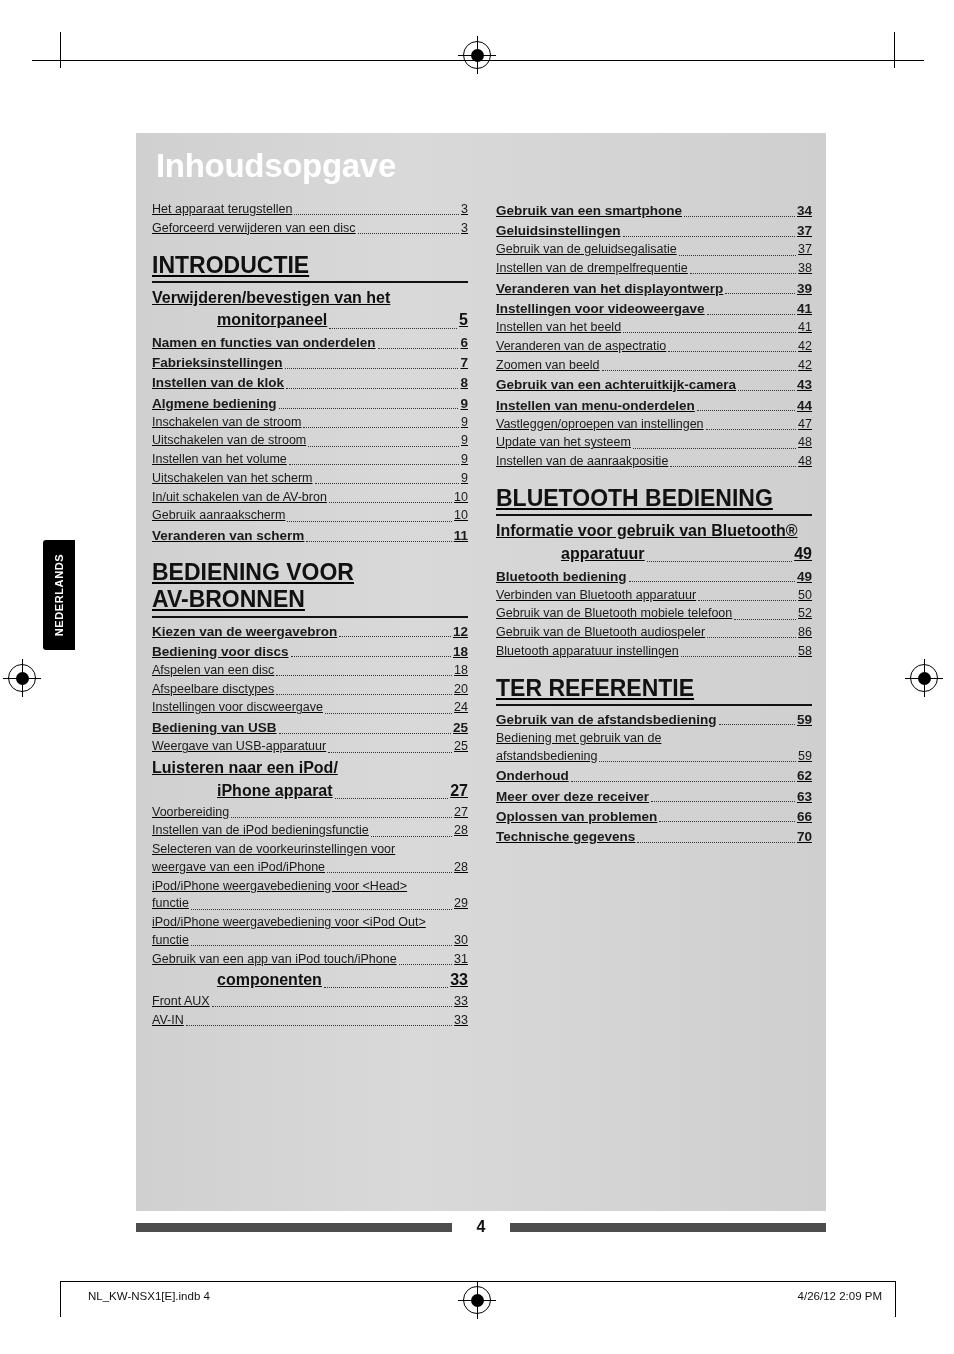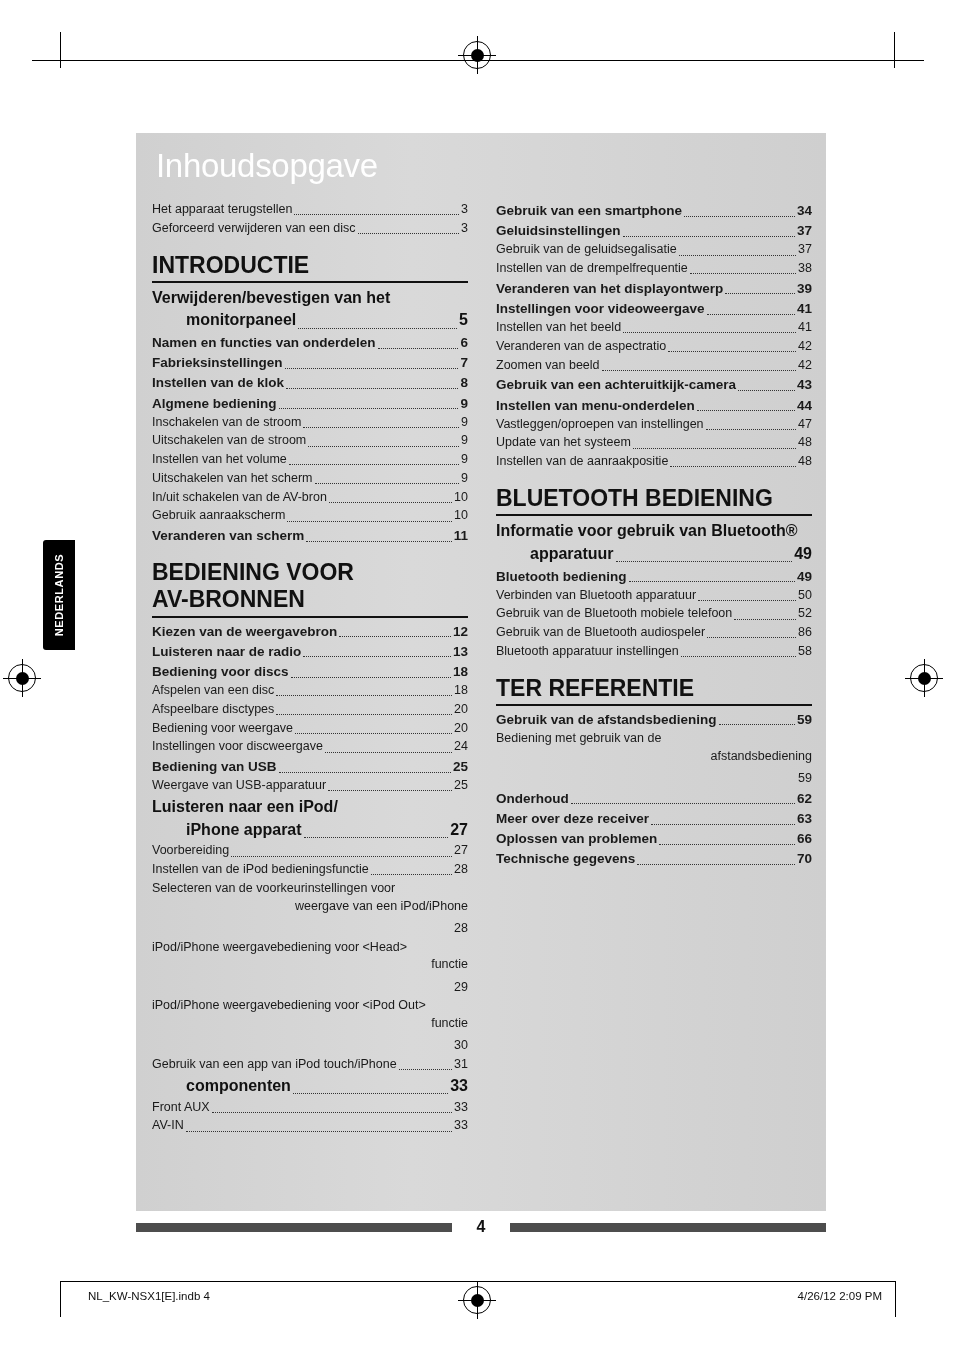--- a/index.html
+++ b/index.html
@@ -28,34 +28,34 @@
 
   
   .page {
     position:absolute;
     left:136px; top:133px;
     width:690px; height:1078px;
     background: linear-gradient(to right,#d0d0d0 0%, #d9d9d9 40%, #cfcfcf 100%);
   }
   .title {
     font-size: 33px;
-    font-weight: normal;
+    font-weight: bold;
     color: #ffffff;
     padding: 14px 0 0 20px;
     letter-spacing: -0.3px;
   }
 
   .cols {
     position:absolute;
     left:16px; top:68px;
     width:660px;
     display:flex;
     gap:28px;
   }
-  .col { width:316px; }
+  .col { width:316px;text-decoration:underline; }
 
   
   .lang-tab {
     position:absolute;
     left:43px; top:540px;
     width:32px; height:110px;
     background:#000;
     border-radius:3px 0 0 3px;
   }
   .lang-tab span {
@@ -93,28 +93,28 @@
   .entry.bold { font-weight:bold; font-size:13.5px; }
   .entry.bold .dots { border-bottom-style:dotted; border-bottom-width:1.6px; }
 
   
   .entry2 {
     font-size:16px; font-weight:bold; color:#111; line-height:1.42;
     margin-bottom:1px;
   }
   .entry2 .l1 { display:block; }
   .entry2 .l2 { display:flex; align-items:flex-end; padding-left:34px; }
-  .entry2 .l2 .lbl { white-space:nowrap; }
+  .entry2 .l2 .lbl { white-space:nowrap;margin-left:31px; }
   .entry2 .l2 .dots { flex:1 1 auto; border-bottom:1.6px dotted #333; margin:0 2px 3.5px 2px; }
 
   .entry2b {
     font-size:12.5px; color:#1a1a1a; line-height:1.42; margin-bottom:1px;
   }
   .entry2b .l1 { display:block; }
-  .entry2b .l2 { display:flex; align-items:flex-end;flex-direction:column; }
+  .entry2b .l2 { display:flex; align-items:flex-end; }
   .entry2b .l2 .dots { flex:1 1 auto; border-bottom:1.4px dotted #333; margin:0 2px 3.5px 2px; }
 
   
   .sec {
     font-size:23px;
     font-weight:bold;
     color:#111;
     border-bottom:2.2px solid #111;
     padding: 8px 0 2px 0;
     margin: 6px 0 4px 0;
@@ -253,41 +253,31 @@
           <span class="dots"></span>
           <span class="pg">11</span>
         </div>
         <div class="sec">BEDIENING VOOR<br>AV-BRONNEN</div>
         <div class="entry bold">
           <span class="lbl">Kiezen van de weergavebron</span>
           <span class="dots"></span>
           <span class="pg">12</span>
         </div>
         <div class="entry bold">
-          <span class="lbl">Luisteren naar de radio</span>
-          <span class="dots"></span>
-          <span class="pg">13</span>
-        </div>
-        <div class="entry bold">
           <span class="lbl">Bediening voor discs</span>
           <span class="dots"></span>
           <span class="pg">18</span>
         </div>
         <div class="entry">
           <span class="lbl">Afspelen van een disc</span>
           <span class="dots"></span>
           <span class="pg">18</span>
         </div>
         <div class="entry">
           <span class="lbl">Afspeelbare disctypes</span>
-          <span class="dots"></span>
-          <span class="pg">20</span>
-        </div>
-        <div class="entry">
-          <span class="lbl">Bediening voor weergave</span>
           <span class="dots"></span>
           <span class="pg">20</span>
         </div>
         <div class="entry">
           <span class="lbl">Instellingen voor discweergave</span>
           <span class="dots"></span>
           <span class="pg">24</span>
         </div>
         <div class="entry bold">
           <span class="lbl">Bediening van USB</span>

